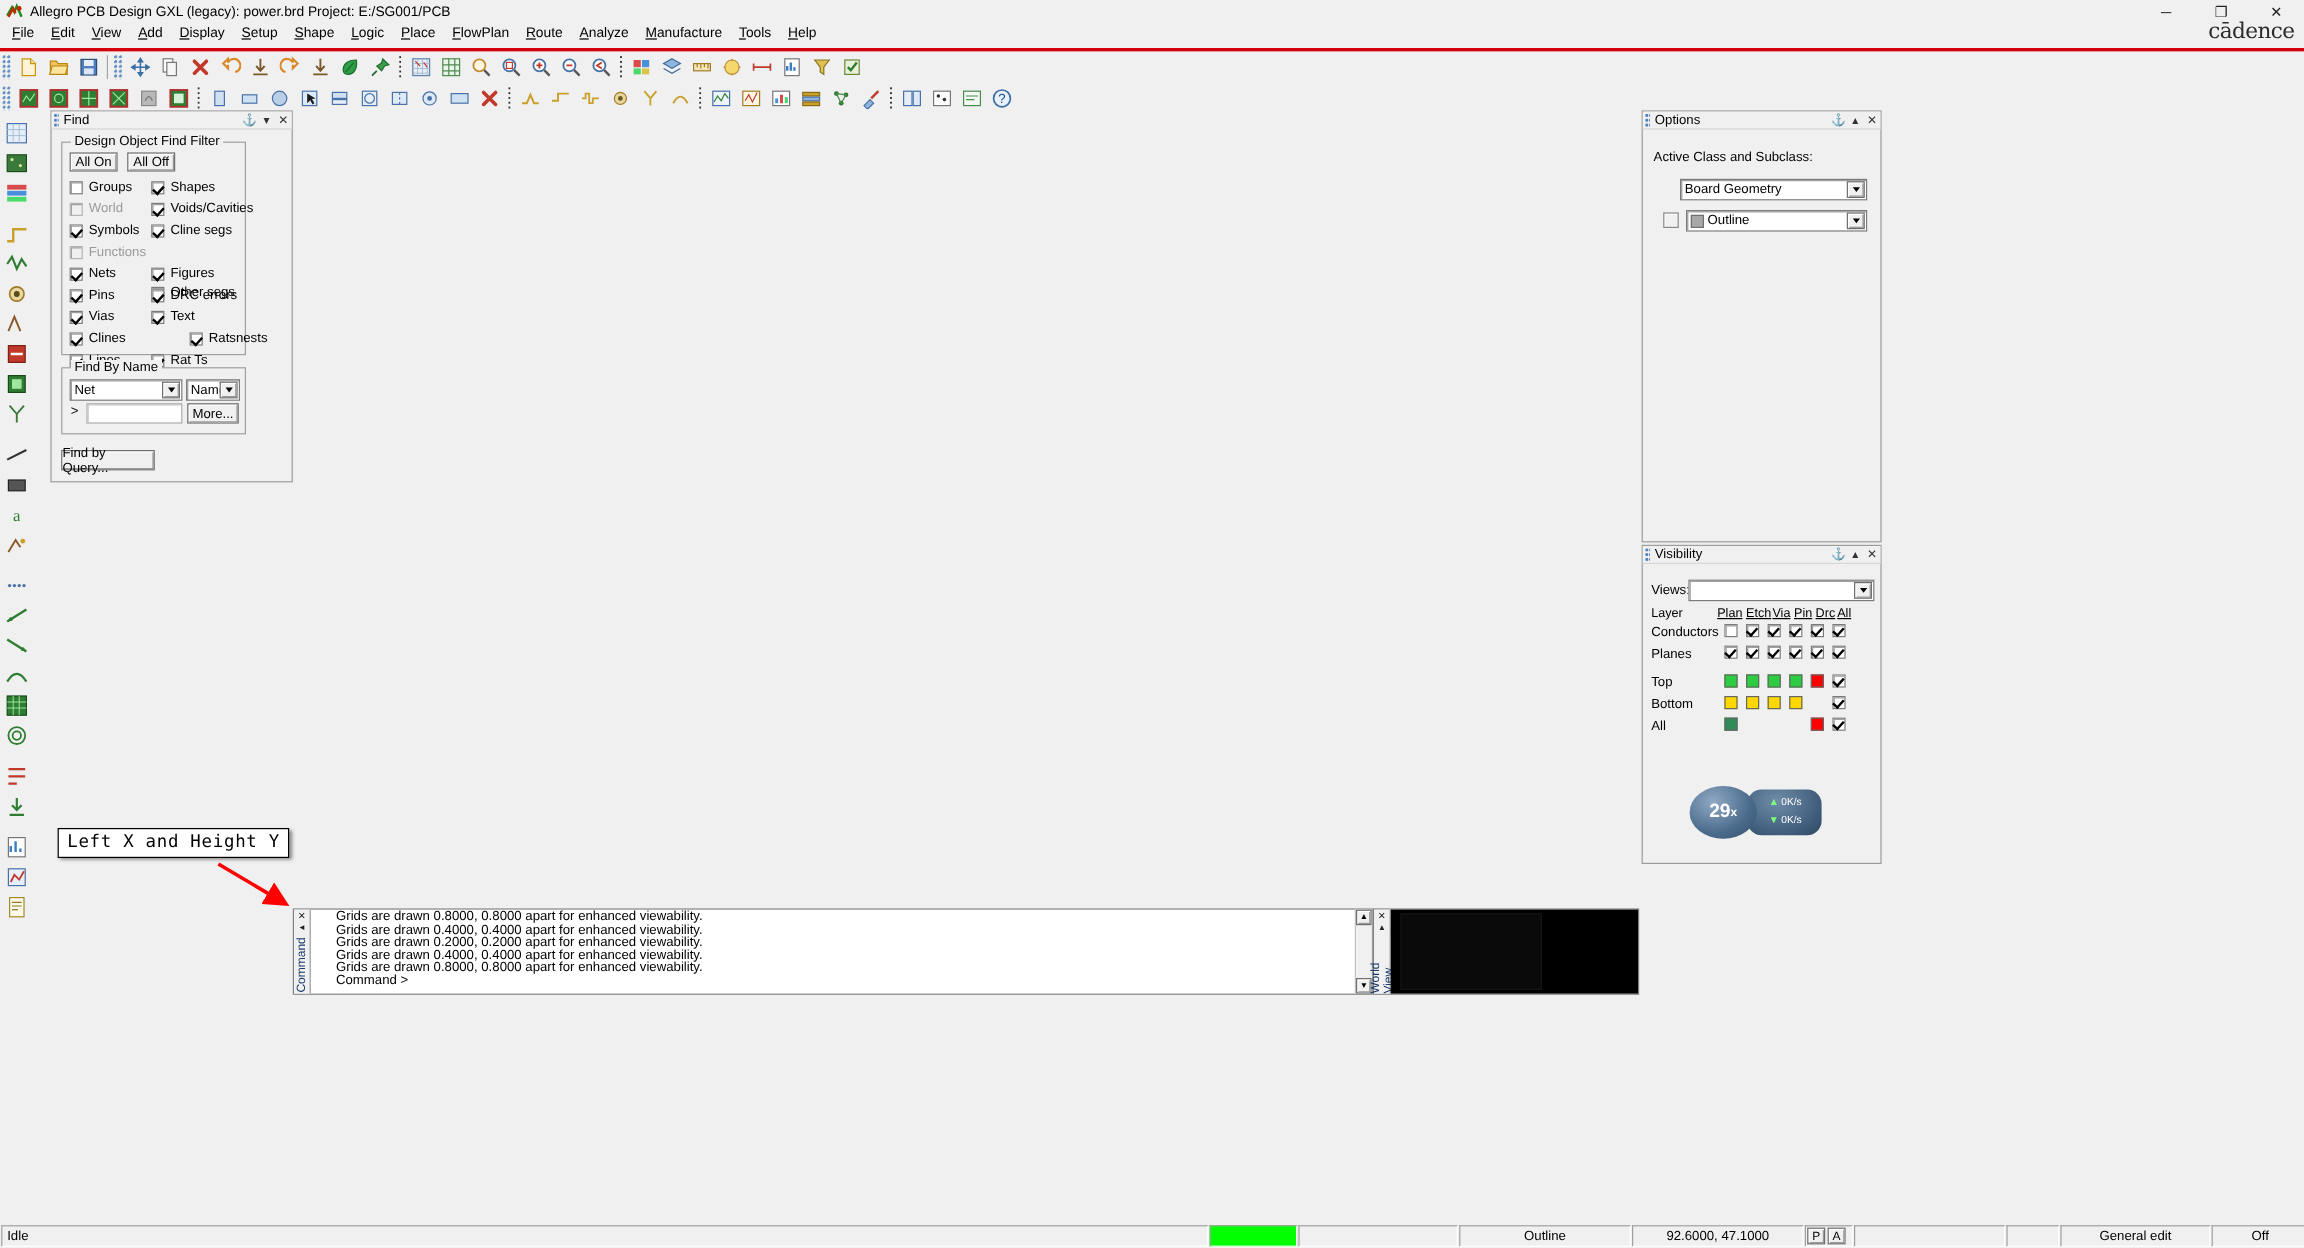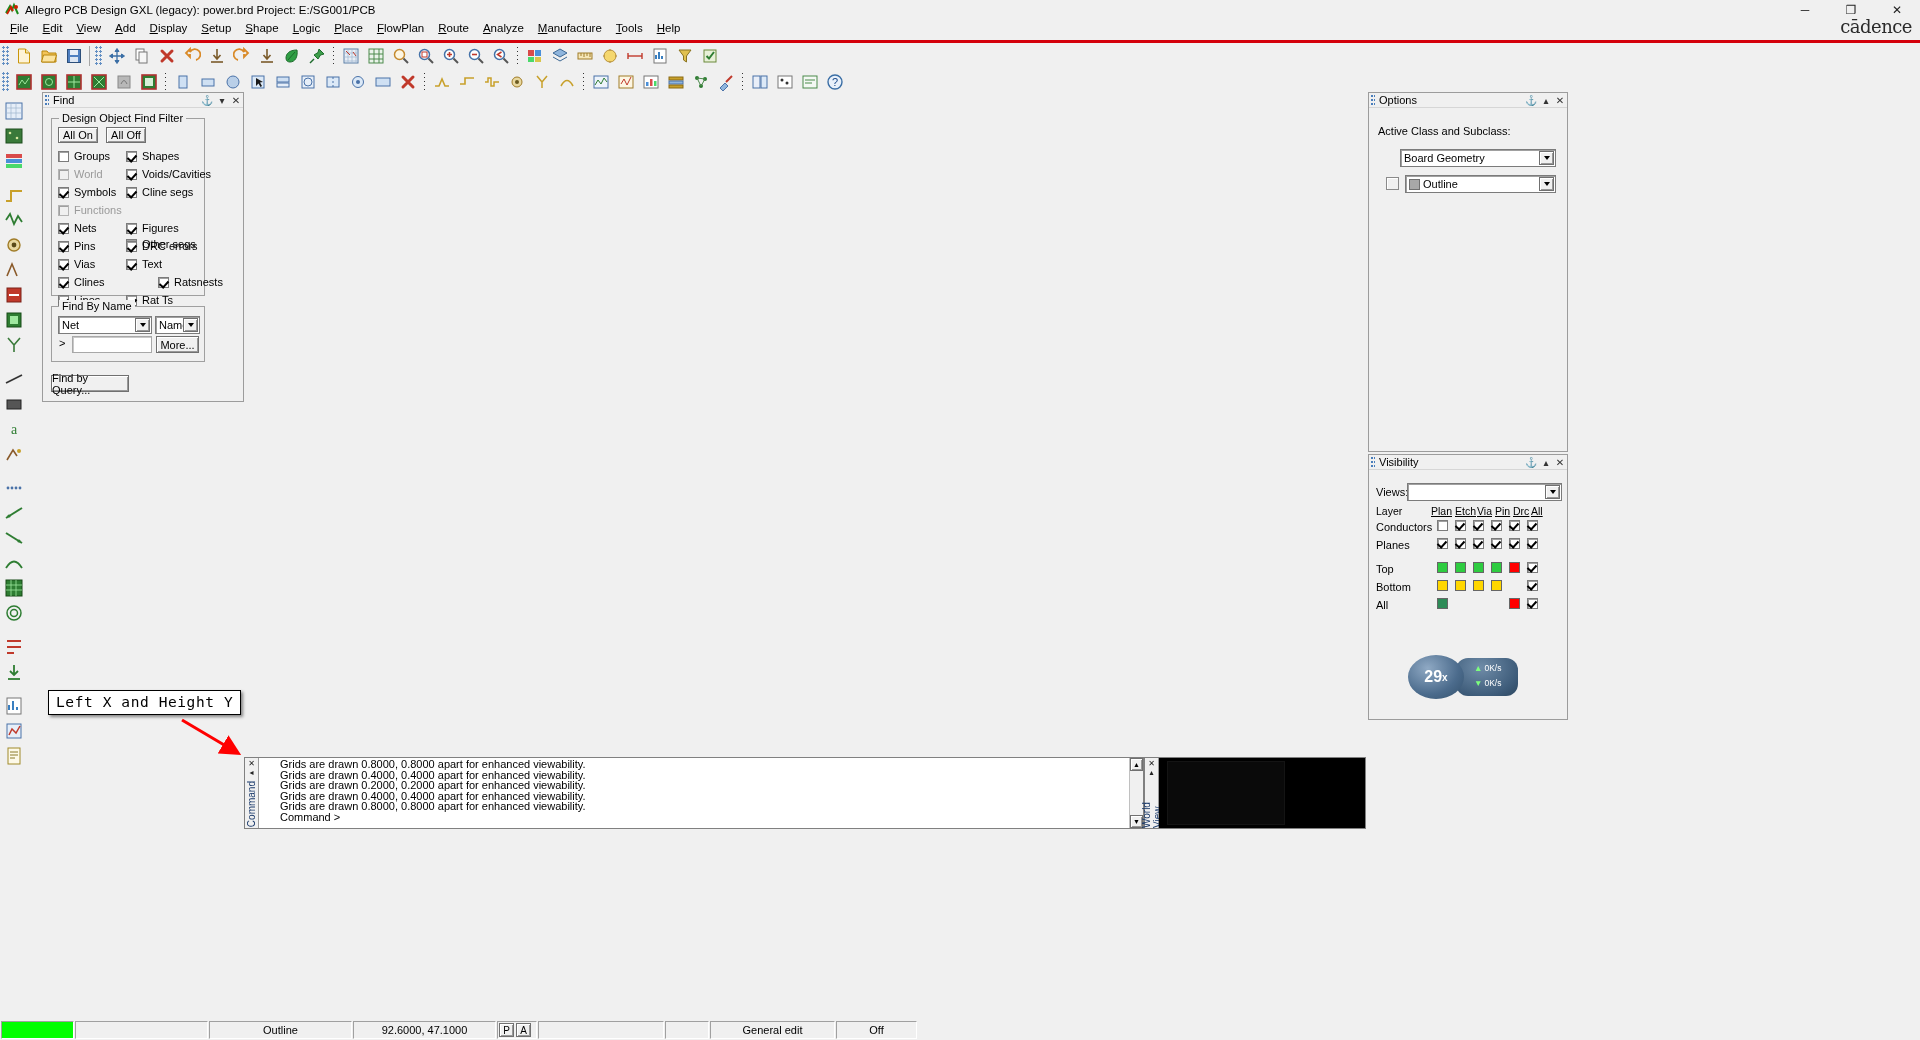--- a/index.html
+++ b/index.html
@@ -1109,20 +1109,21 @@
       <span style="color:#7dff7d; margin-right:2px;">▲</span>
       <span>0K/s</span>
     </div>
     <div class="bub-rate" style="left:66px; top:23px;">
       <span style="color:#7dff7d; margin-right:2px;">▼</span>
       <span>0K/s</span>
     </div>
   </div>
 
   <div class="statusbar">
+    <div class="sb-cell" style="width:1006px;">Idle</div>
     <div class="sb-cell sb-green" style="width:73px;"></div>
     <div class="sb-cell" style="width:133px;"></div>
     <div class="sb-cell center" style="width:143px;">Outline</div>
     <div class="sb-cell center" style="width:143px;">92.6000, 47.1000</div>
     <div class="sb-cell" style="width:40px; padding:0;">
       <span class="sb-pa">P</span>
       <span class="sb-pa">A</span>
     </div>
     <div class="sb-cell" style="width:126px;"></div>
     <div class="sb-cell" style="width:44px;"></div>

